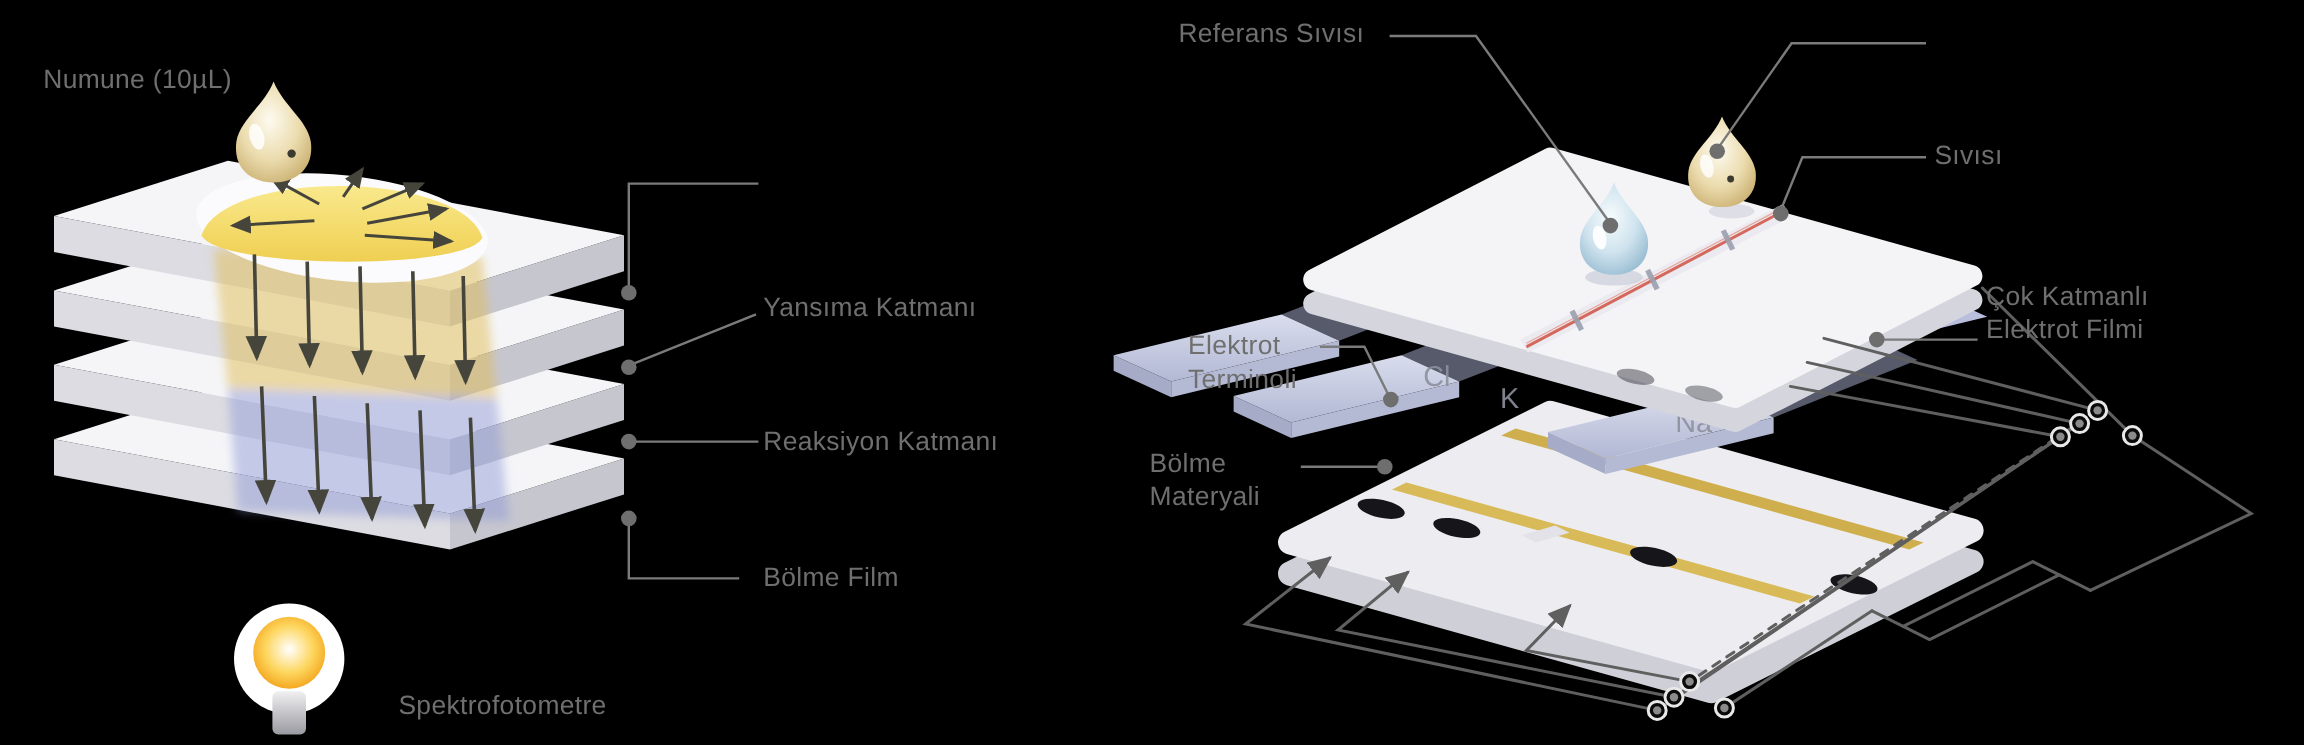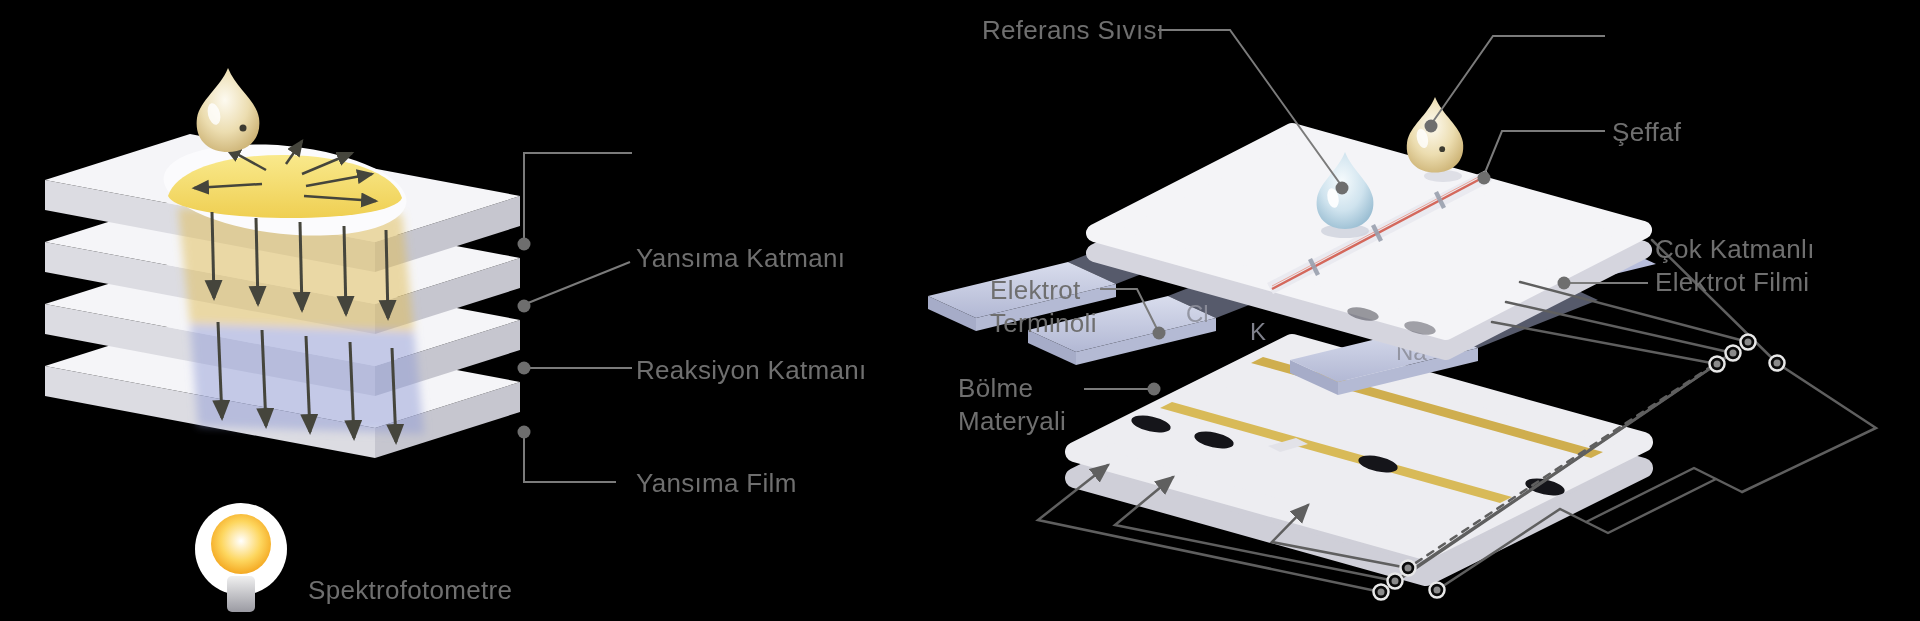--- a/index.html
+++ b/index.html
@@ -1,19 +1,19 @@
 <!DOCTYPE html>
 <html><head>
 <meta charset="utf-8">
 <style>
   html,body{margin:0;padding:0;background:#000;}
   #stage{position:relative;width:1920px;height:621px;background:#000;overflow:hidden;
          font-family:"Liberation Sans", sans-serif;}
   #art{position:absolute;left:0;top:0;width:1920px;height:621px;}
-  .label{position:absolute;color:#6f6f6f;font-size:26px;line-height:1.25;
+  .label{position:absolute;color:#6f6f6f;font-size:22px;line-height:1.25;
          white-space:pre-line;letter-spacing:.3px;}
 </style>
 </head>
 <body>
 
 <div id="stage">
 
 <svg id="art" viewBox="0 0 1920 621" xmlns="http://www.w3.org/2000/svg">
   <defs>
     <marker id="ah" markerWidth="9" markerHeight="8" refX="6" refY="3" orient="auto">
@@ -275,27 +275,28 @@
       <circle cx="1342" cy="188" r="6.5"></circle>
       <circle cx="1431" cy="126" r="6.5"></circle>
       <circle cx="1484" cy="178" r="6.5"></circle>
       <circle cx="1564" cy="283" r="6.5"></circle>
       <circle cx="1159" cy="333" r="6.5"></circle>
       <circle cx="1154" cy="389" r="6.5"></circle>
     </g>
   </g>
 </svg>
 
+<div class="label" style="left:36px;top:52px">Numune (10µL)</div>
 <div class="label" style="left:636px;top:242px">Yansıma Katmanı</div>
 <div class="label" style="left:636px;top:354px">Reaksiyon Katmanı</div>
-<div class="label" style="left:636px;top:467px">Yansıma Film</div>
-<div class="label" style="left:308px;top:574px">Spektrofotometre</div>
+<div class="label" style="left:636px;top:467px">Bölme Film</div>
+<div class="label" style="left:332px;top:574px">Spektrofotometre</div>
 
 <div class="label" style="left:982px;top:14px">Referans Sıvısı</div>
-<div class="label" style="left:1612px;top:116px">Şeffaf</div>
+<div class="label" style="left:1612px;top:116px">Sıvısı</div>
 <div class="label" style="left:1655px;top:233px">Çok Katmanlı
 Elektrot Filmi</div>
 <div class="label" style="left:990px;top:274px">Elektrot
 Terminoli</div>
 <div class="label" style="left:958px;top:372px">Bölme
 Materyali</div>
 
 </div>
 
 </body></html>

